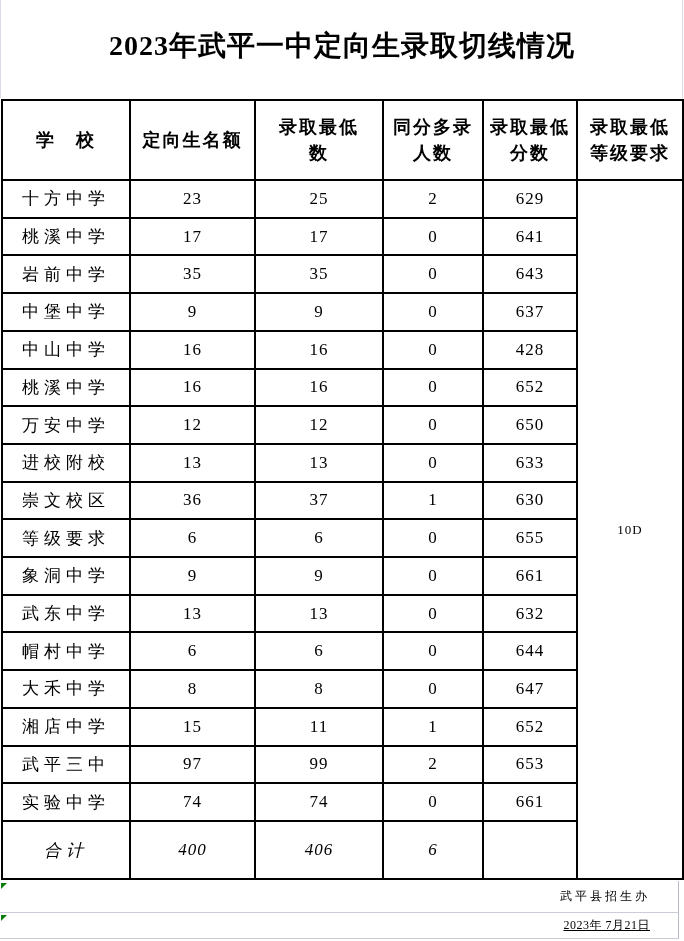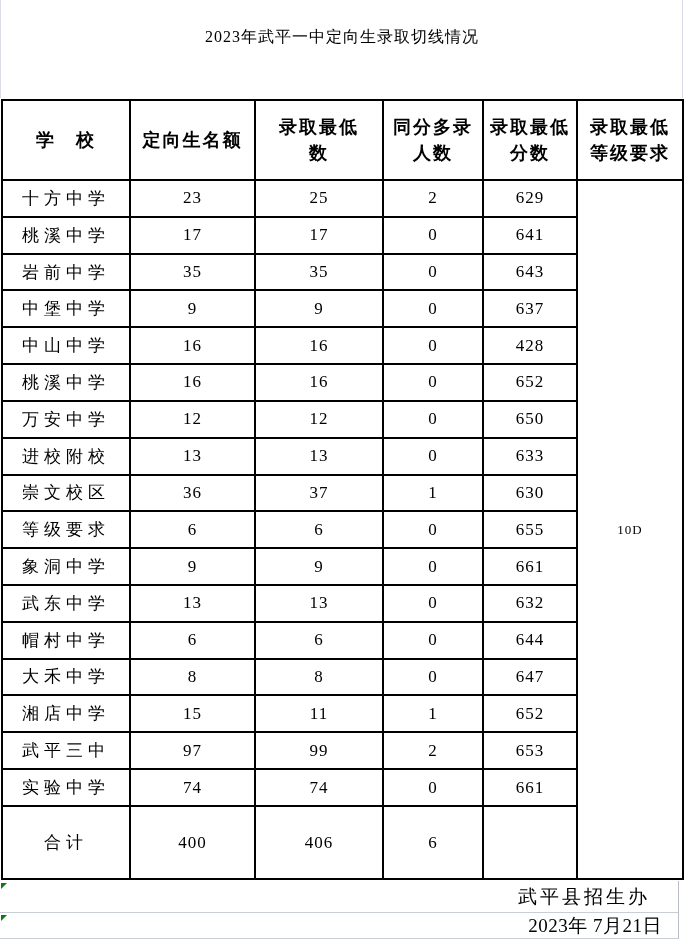--- a/index.html
+++ b/index.html
@@ -5,43 +5,43 @@
   html,body{margin:0;padding:0;}
   body{
     width:684px;height:941px;background:#ffffff;position:relative;overflow:hidden;
     font-family:"Liberation Serif","DejaVu Serif",serif;color:#000;
   }
   .edge{position:absolute;top:0;width:1px;height:98px;background:#d9dce8;}
   .edge-left{left:0;}
   .edge-right{left:682px;}
   .title{
     position:absolute;top:27px;left:0;width:100%;
-    text-align:center;font-size:16px;font-weight:400;letter-spacing:1px;
+    text-align:center;font-size:28px;font-weight:700;letter-spacing:1px;
   }
   table.main{
     position:absolute;top:99px;left:1px;width:681px;height:781px;
     border-collapse:collapse;table-layout:fixed;
   }
   th,td{
     border:2px solid #000;text-align:center;vertical-align:middle;
     padding:0;font-size:17px;letter-spacing:1px;overflow:hidden;
   }
   thead tr{height:80px;}
   th{font-size:18px;font-weight:700;letter-spacing:2px;white-space:pre-line;line-height:26px;}
   td.school{letter-spacing:5px;}
-  tr.total-row{height:73px;}
+  tr.total-row{height:58px;font-style:italic;}
   td.grade-cell{font-size:13px;}
   .footer-row{
     position:absolute;left:0;width:679px;box-sizing:border-box;
     border-right:1px solid #b9bdc7;border-bottom:1px solid #c9cdd6;
     display:flex;align-items:center;justify-content:flex-end;
-    font-size:19px;background:#fff;
+    font-size:12px;background:#fff;
   }
   .footer-issuer{top:881px;height:32px;padding-right:28px;letter-spacing:3px;}
-  .footer-date{top:913px;height:26px;padding-right:16px;letter-spacing:0.5px;}
+  .footer-date{top:913px;height:26px;padding-right:28px;letter-spacing:0.5px;text-decoration:underline;}
   .marker{
     position:absolute;left:1px;top:2px;width:0;height:0;
     border-top:6px solid #0a7d0a;border-right:6px solid transparent;
   }
 </style>
 </head>
 <body>
 
 <div class="edge edge-left"></div>
 <div class="edge edge-right"></div>

